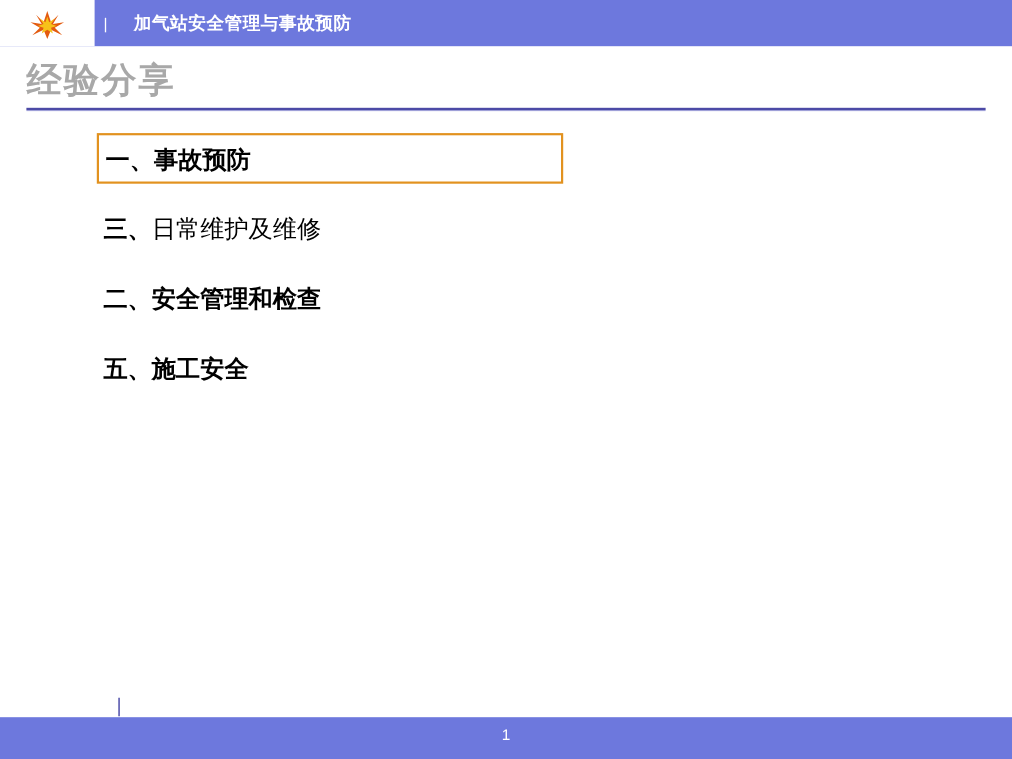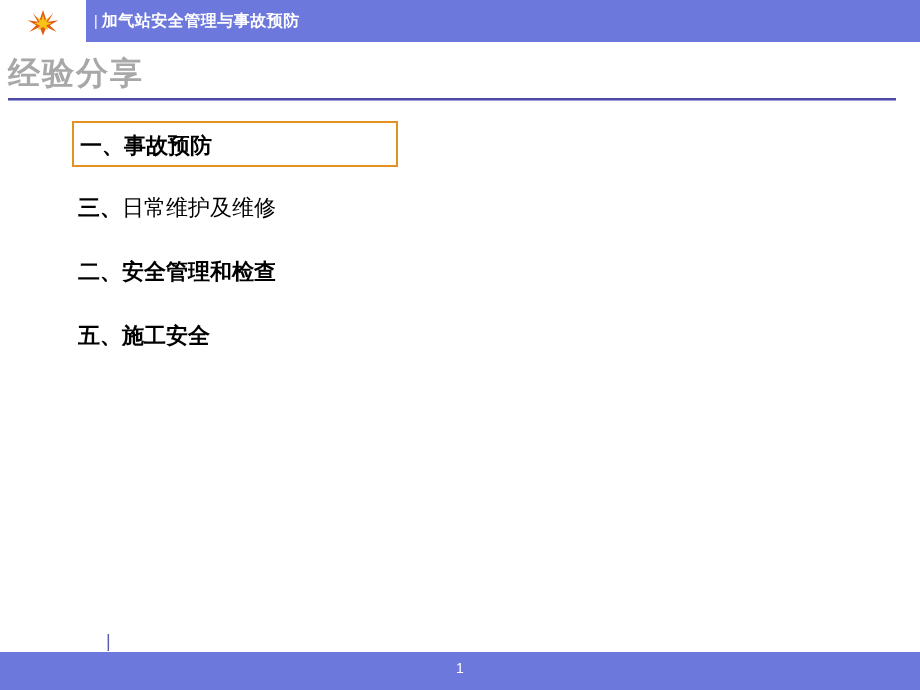--- a/index.html
+++ b/index.html
@@ -30,32 +30,33 @@
       justify-content: center;
     }
     .logo-icon {
       width: 34px;
       height: 30px;
     }
     .header-title {
       color: #ffffff;
       font-size: 16px;
       font-weight: bold;
+      margin-left: 20px;
       letter-spacing: 0.5px;
     }
     .header-sep {
       color: #ffffff;
       margin-left: 8px;
       margin-right: 4px;
       font-size: 14px;
     }
     .content {
       position: absolute;
       top: 48px;
-      left: 8px;
+      left: 24px;
       right: 24px;
     }
     .section-title {
       font-size: 32px;
       font-weight: bold;
       color: #a8a8a8;
       letter-spacing: 2px;
       margin-top: 4px;
       margin-bottom: 2px;
     }
@@ -68,21 +69,21 @@
     .toc-list {
       margin-left: 64px;
       margin-top: 0;
     }
     .toc-item {
       font-size: 22px;
       font-weight: bold;
       color: #000000;
       padding: 8px 6px 6px 6px;
       margin-bottom: 20px;
-      width: 326px;
+      width: 424px;
       font-family: "SimHei", "Microsoft YaHei", sans-serif;
     }
     .toc-item.highlighted {
       border: 2px solid #e2921f;
       margin-bottom: 18px;
       padding-bottom: 4px;
     }
     .toc-item-3 {
       font-family: "SimSun", serif;
       font-weight: normal;

